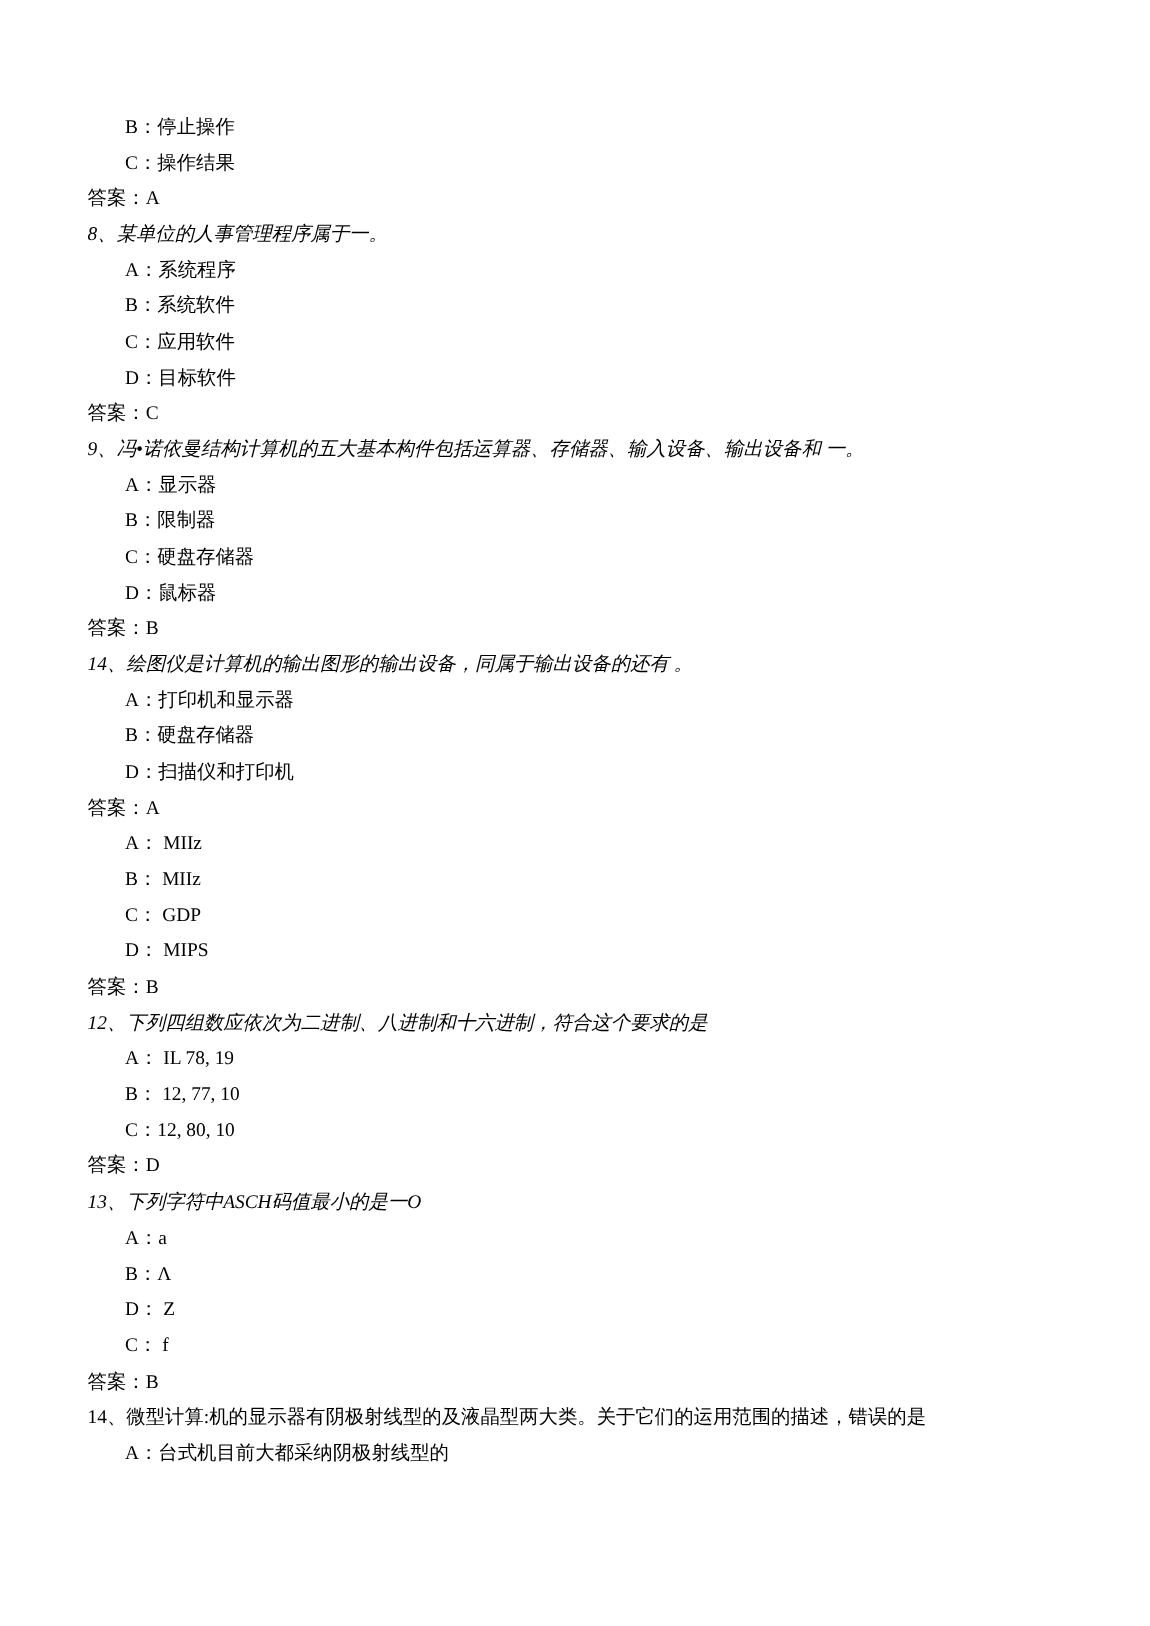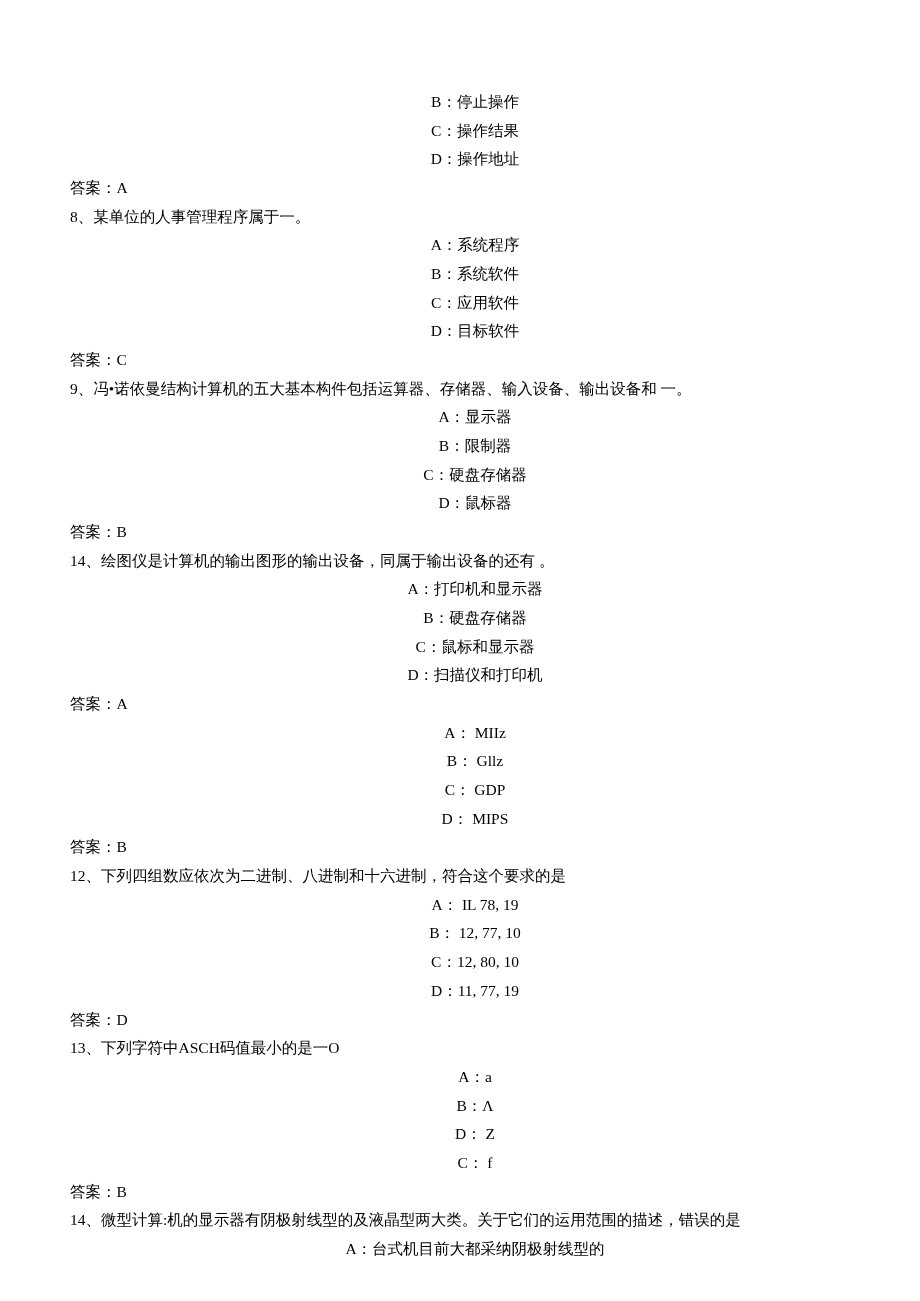--- a/index.html
+++ b/index.html
@@ -12,68 +12,65 @@
     line-height: 1.85;
   }
   .page {
     width: 920px;
     min-height: 1301px;
     padding: 88px 70px 40px 70px;
     box-sizing: border-box;
   }
   .opt {
     padding-left: 30px;
-    text-align: center;
   }
   .q {
     padding-left: 0;
+    font-style: italic;
   }
   .ans {
     padding-left: 0;
   }
   .q14-wrap {
     padding-left: 0;
   }
 </style>
 </head>
 <body>
 
 <div class="page" id="content">
     <div class="opt">B：停止操作</div>
     <div class="opt">C：操作结果</div>
-    <div class="opt">D：操作地址</div>
     <div class="ans">答案：A</div>
     <div class="q">8、某单位的人事管理程序属于一。</div>
     <div class="opt">A：系统程序</div>
     <div class="opt">B：系统软件</div>
     <div class="opt">C：应用软件</div>
     <div class="opt">D：目标软件</div>
     <div class="ans">答案：C</div>
     <div class="q">9、冯•诺依曼结构计算机的五大基本构件包括运算器、存储器、输入设备、输出设备和 一。</div>
     <div class="opt">A：显示器</div>
     <div class="opt">B：限制器</div>
     <div class="opt">C：硬盘存储器</div>
     <div class="opt">D：鼠标器</div>
     <div class="ans">答案：B</div>
     <div class="q">14、绘图仪是计算机的输出图形的输出设备，同属于输出设备的还有 。</div>
     <div class="opt">A：打印机和显示器</div>
     <div class="opt">B：硬盘存储器</div>
-    <div class="opt">C：鼠标和显示器</div>
     <div class="opt">D：扫描仪和打印机</div>
     <div class="ans">答案：A</div>
     <div class="opt">A：  MIIz</div>
-    <div class="opt">B：  Gllz</div>
+    <div class="opt">B：  MIIz</div>
     <div class="opt">C：  GDP</div>
     <div class="opt">D：  MIPS</div>
     <div class="ans">答案：B</div>
     <div class="q">12、下列四组数应依次为二进制、八进制和十六进制，符合这个要求的是</div>
     <div class="opt">A：  IL 78, 19</div>
     <div class="opt">B：  12, 77, 10</div>
     <div class="opt">C：12, 80, 10</div>
-    <div class="opt">D：11, 77, 19</div>
     <div class="ans">答案：D</div>
     <div class="q">13、下列字符中ASCH码值最小的是一O</div>
     <div class="opt">A：a</div>
     <div class="opt">B：Λ</div>
     <div class="opt">D：  Z</div>
     <div class="opt">C： f</div>
     <div class="ans">答案：B</div>
     <div class="q14-wrap">14、微型计算:机的显示器有阴极射线型的及液晶型两大类。关于它们的运用范围的描述，错误的是</div>
     <div class="opt">A：台式机目前大都采纳阴极射线型的</div>
   </div>

